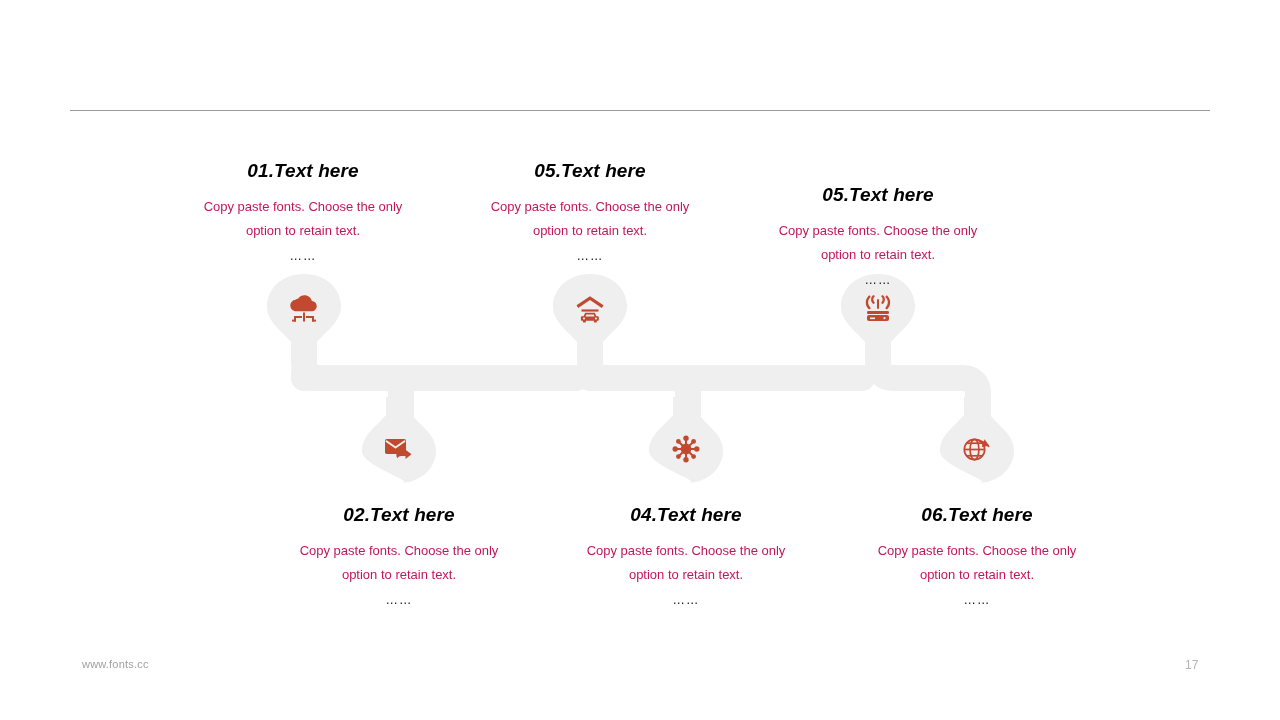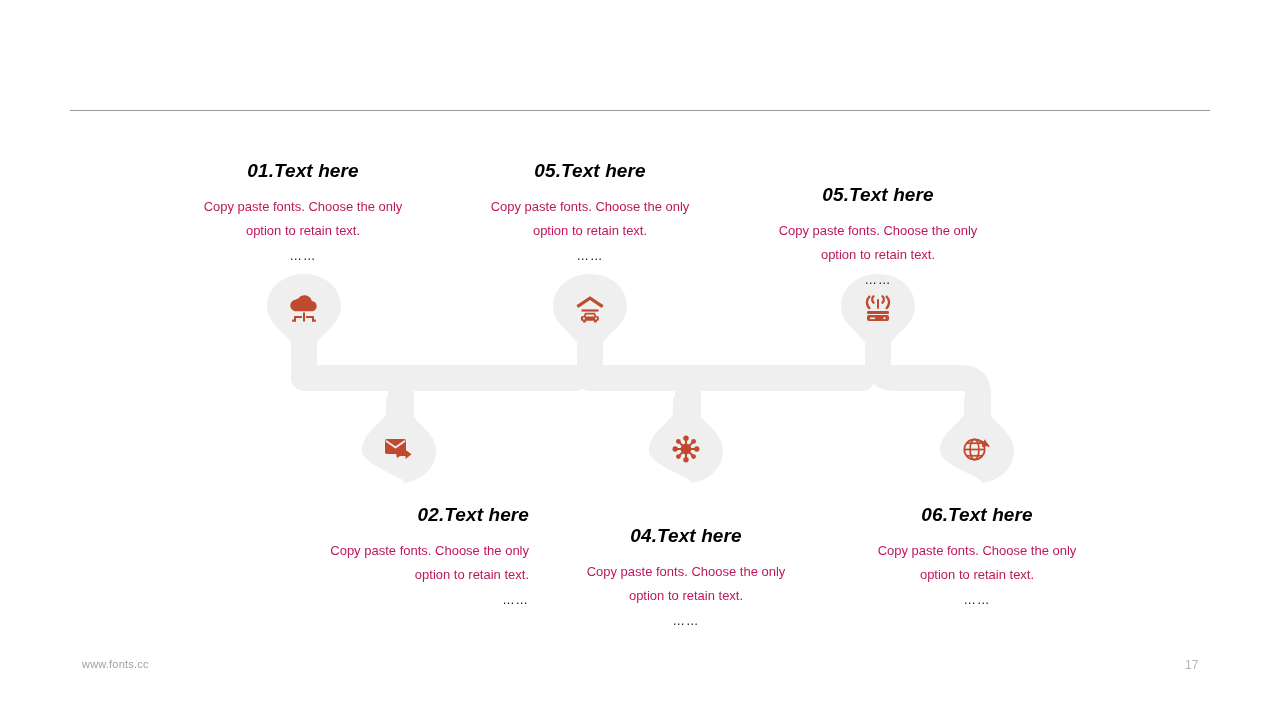--- a/index.html
+++ b/index.html
@@ -69,22 +69,22 @@
     color: #0d0d0d;
     letter-spacing: 1px;
     margin: 2px 0 0 0;
   }
 
   
   .block.top-1 { left: 173px; top: 160px; }
   .block.top-2 { left: 460px; top: 160px; }
   .block.top-3 { left: 748px; top: 160px; margin-top: 24px; }
   
-  .block.bot-1 { left: 269px; top: 504px; text-align: right; }
-  .block.bot-2 { left: 556px; top: 525px; text-align: center; }
+  .block.bot-1 { left: 269px; top: 504px; }
+  .block.bot-2 { left: 556px; top: 504px; text-align: center; }
   .block.bot-3 { left: 847px; top: 504px; }
 
   
   .icon-wrap {
     position: absolute;
     width: 34px;
     height: 34px;
     display: flex;
     align-items: center;
     justify-content: center;

